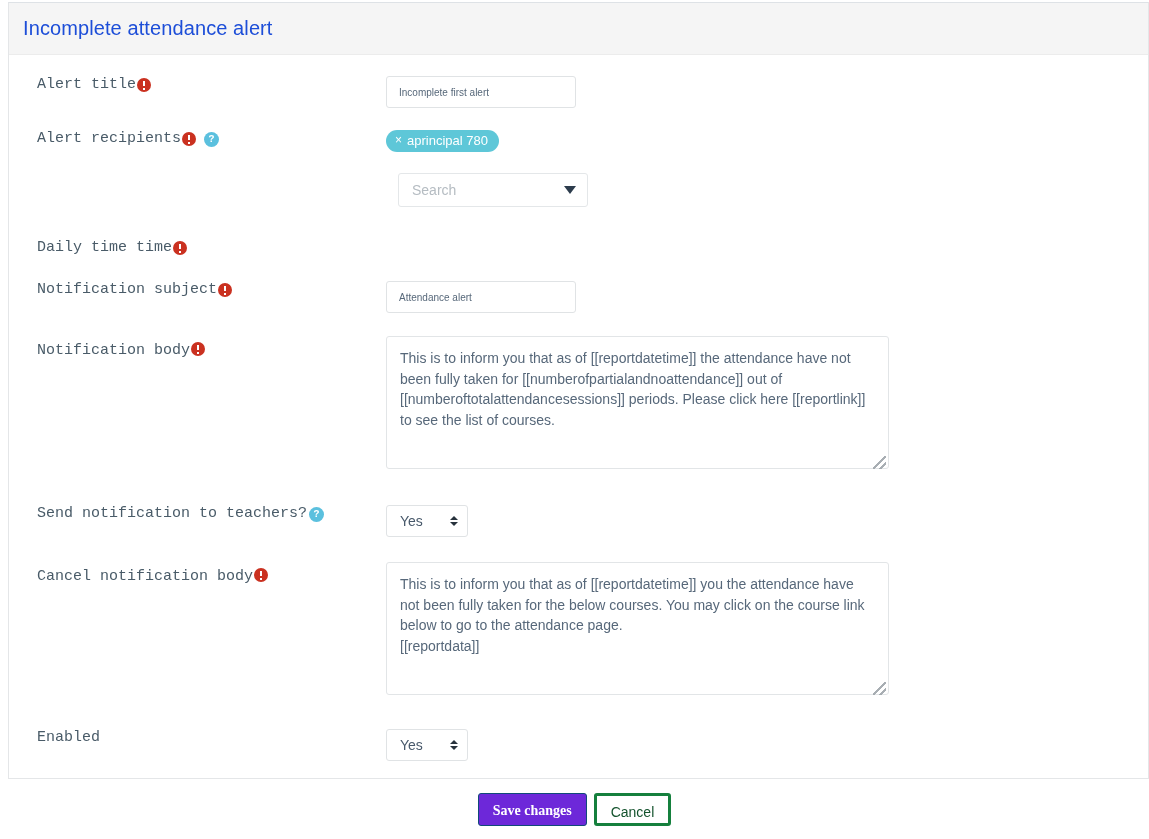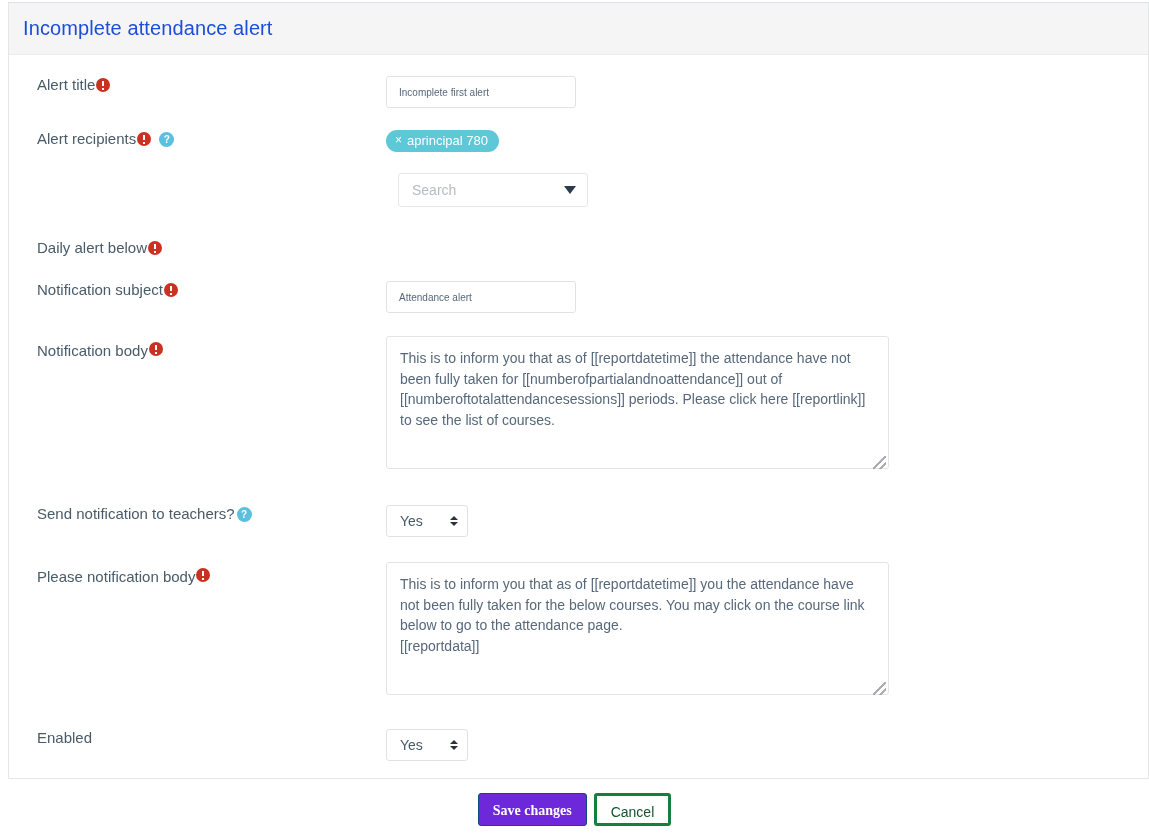--- a/index.html
+++ b/index.html
@@ -62,20 +62,21 @@
   .form-label {
     width: 377px;
     box-sizing: border-box;
     padding-left: 28px;
     font-size: 15px;
     color: #495b68;
     line-height: 18px;
     display: flex;
     align-items: center;
     white-space: nowrap;
+    font-family: Liberation Mono, monospace;
   }
   .form-control-col {
     flex: 1;
     display: flex;
     flex-direction: column;
     align-items: flex-start;
   }
 
   
   .req-icon {
@@ -349,21 +350,21 @@
           </div>
           <div class="search-box gap-search">
             <span class="ph">Search</span>
             <span class="caret-down"></span>
           </div>
         </div>
       </div>
 
       <div class="form-row r-time">
         <div class="form-label">
-          <span>Daily alert below</span>
+          <span>Daily time time</span>
           <span class="req-icon"></span>
         </div>
       </div>
 
       <div class="form-row r-subject">
         <div class="form-label">
           <span>Notification subject</span>
           <span class="req-icon"></span>
         </div>
         <div class="form-control-col">
@@ -395,21 +396,21 @@
             <span class="spinner">
               <span class="spin-up"></span>
               <span class="spin-dn"></span>
             </span>
           </div>
         </div>
       </div>
 
       <div class="form-row r-tbody">
         <div class="form-label label-top">
-          <span>Please notification body</span>
+          <span>Cancel notification body</span>
           <span class="req-icon"></span>
         </div>
         <div class="form-control-col">
           <div class="ta-wrap">
             <textarea id="teacher-body-textarea" class="textarea" style="">This is to inform you that as of [[reportdatetime]] you the attendance have not been fully taken for the below courses. You may click on the course link below to go to the attendance page.
 [[reportdata]]</textarea>
             <span class="resize-grip"></span>
           </div>
         </div>
       </div>

